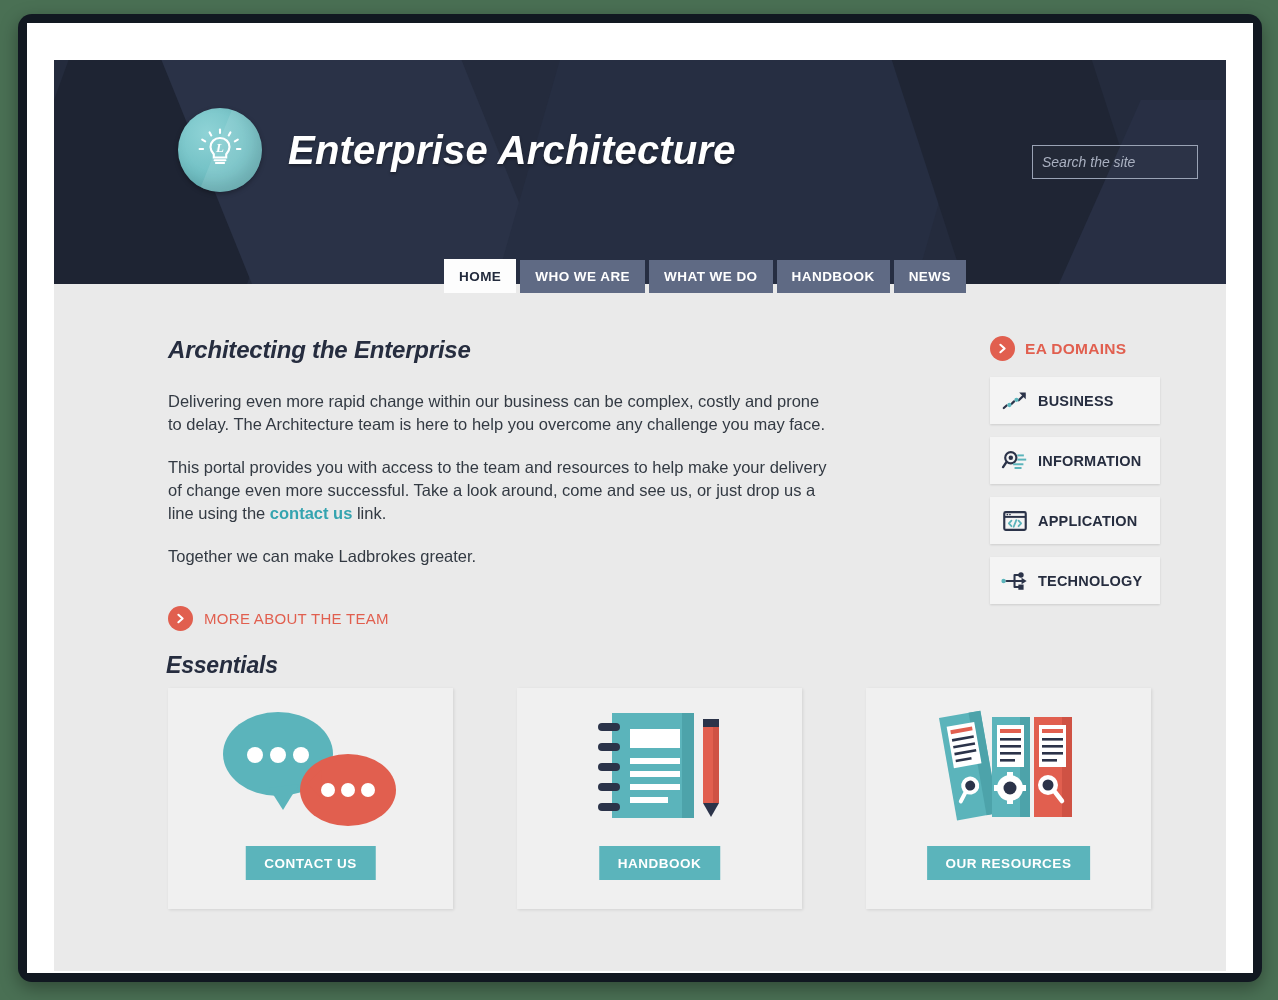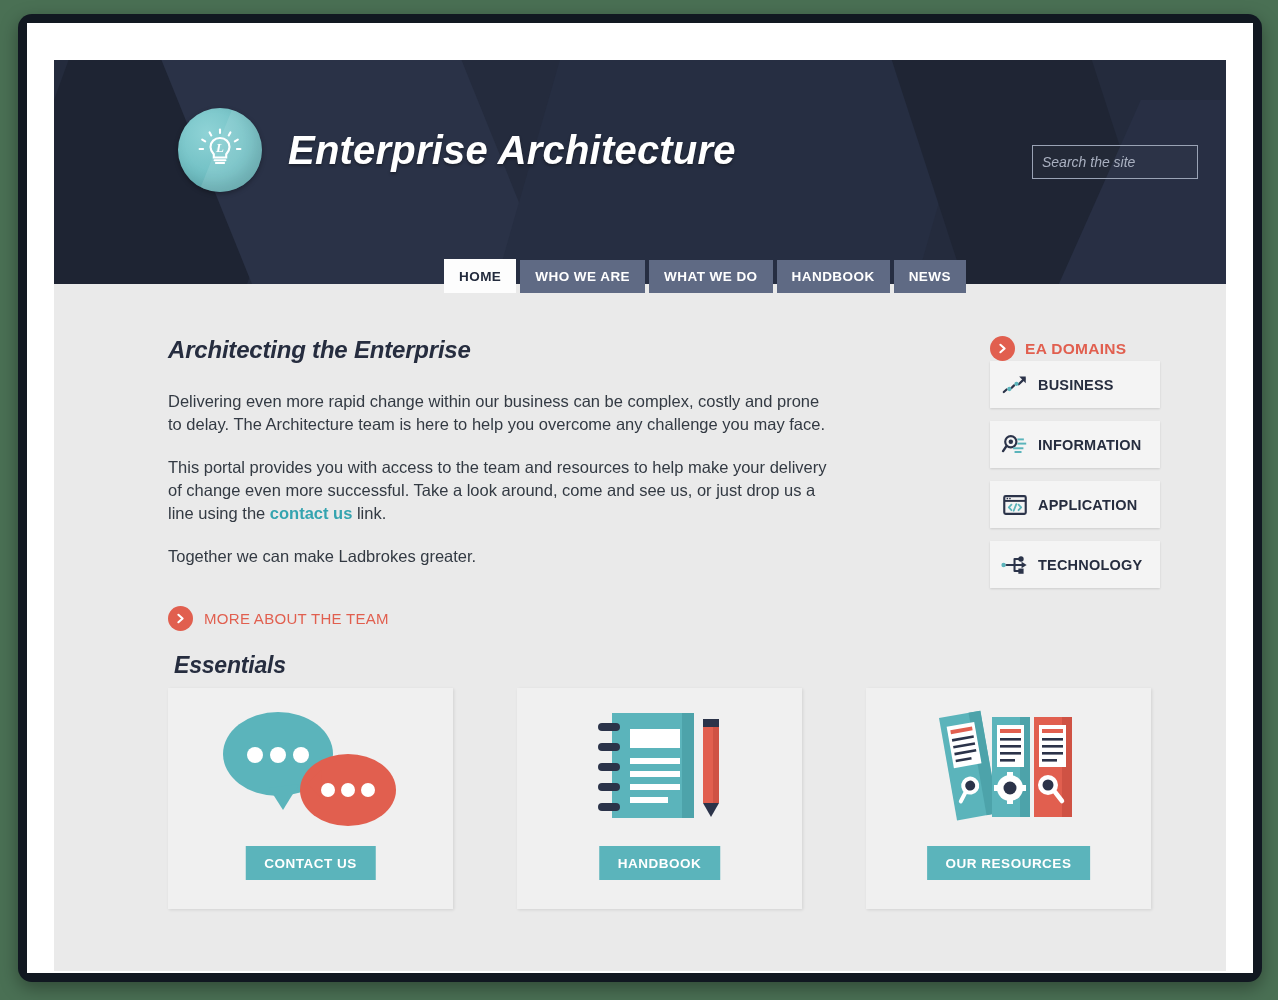--- a/index.html
+++ b/index.html
@@ -148,40 +148,40 @@
     display: flex; align-items: center; justify-content: center;
     flex: none;
   }
   .arrow-link-label {
     color: #e15f4f; font-size: 15px; font-weight: 400; letter-spacing: .3px;
   }
 
   
   .domains-col { position: absolute; left: 936px; top: 52px; width: 170px; }
   .domains-title-row {
-    display: flex; align-items: center; gap: 10px; margin-bottom: 0; cursor: pointer;
+    display: flex; align-items: center; gap: 10px; margin-bottom: 16px; cursor: pointer;
   }
   .domains-title {
     color: #e15f4f; font-size: 15.5px; font-weight: 700; letter-spacing: .3px;
   }
   .domain-card {
     height: 47px; margin-bottom: 13px;
     background: #f4f4f4;
     box-shadow: 0 1px 2px rgba(0,0,0,.12);
     display: flex; align-items: center; gap: 9px;
     padding-left: 11px; cursor: pointer;
   }
   .domain-label {
     color: #262d3f; font-size: 14.5px; font-weight: 700; letter-spacing: .2px;
   }
   .domain-icon { width: 28px; height: 26px; flex: none; display: block; }
 
   
   .essentials-heading {
-    position: absolute; left: 120px; top: 368px;
+    position: absolute; left: 112px; top: 368px;
     font-size: 23px; font-weight: 700; font-style: italic;
     color: #262d3f; letter-spacing: -.2px;
   }
   .essentials-row {
     position: absolute; left: 114px; top: 404px;
     width: 985px; display: flex; gap: 64px;
   }
   .essential-card {
     width: 285px; height: 221px;
     background: #f0f0f0;

